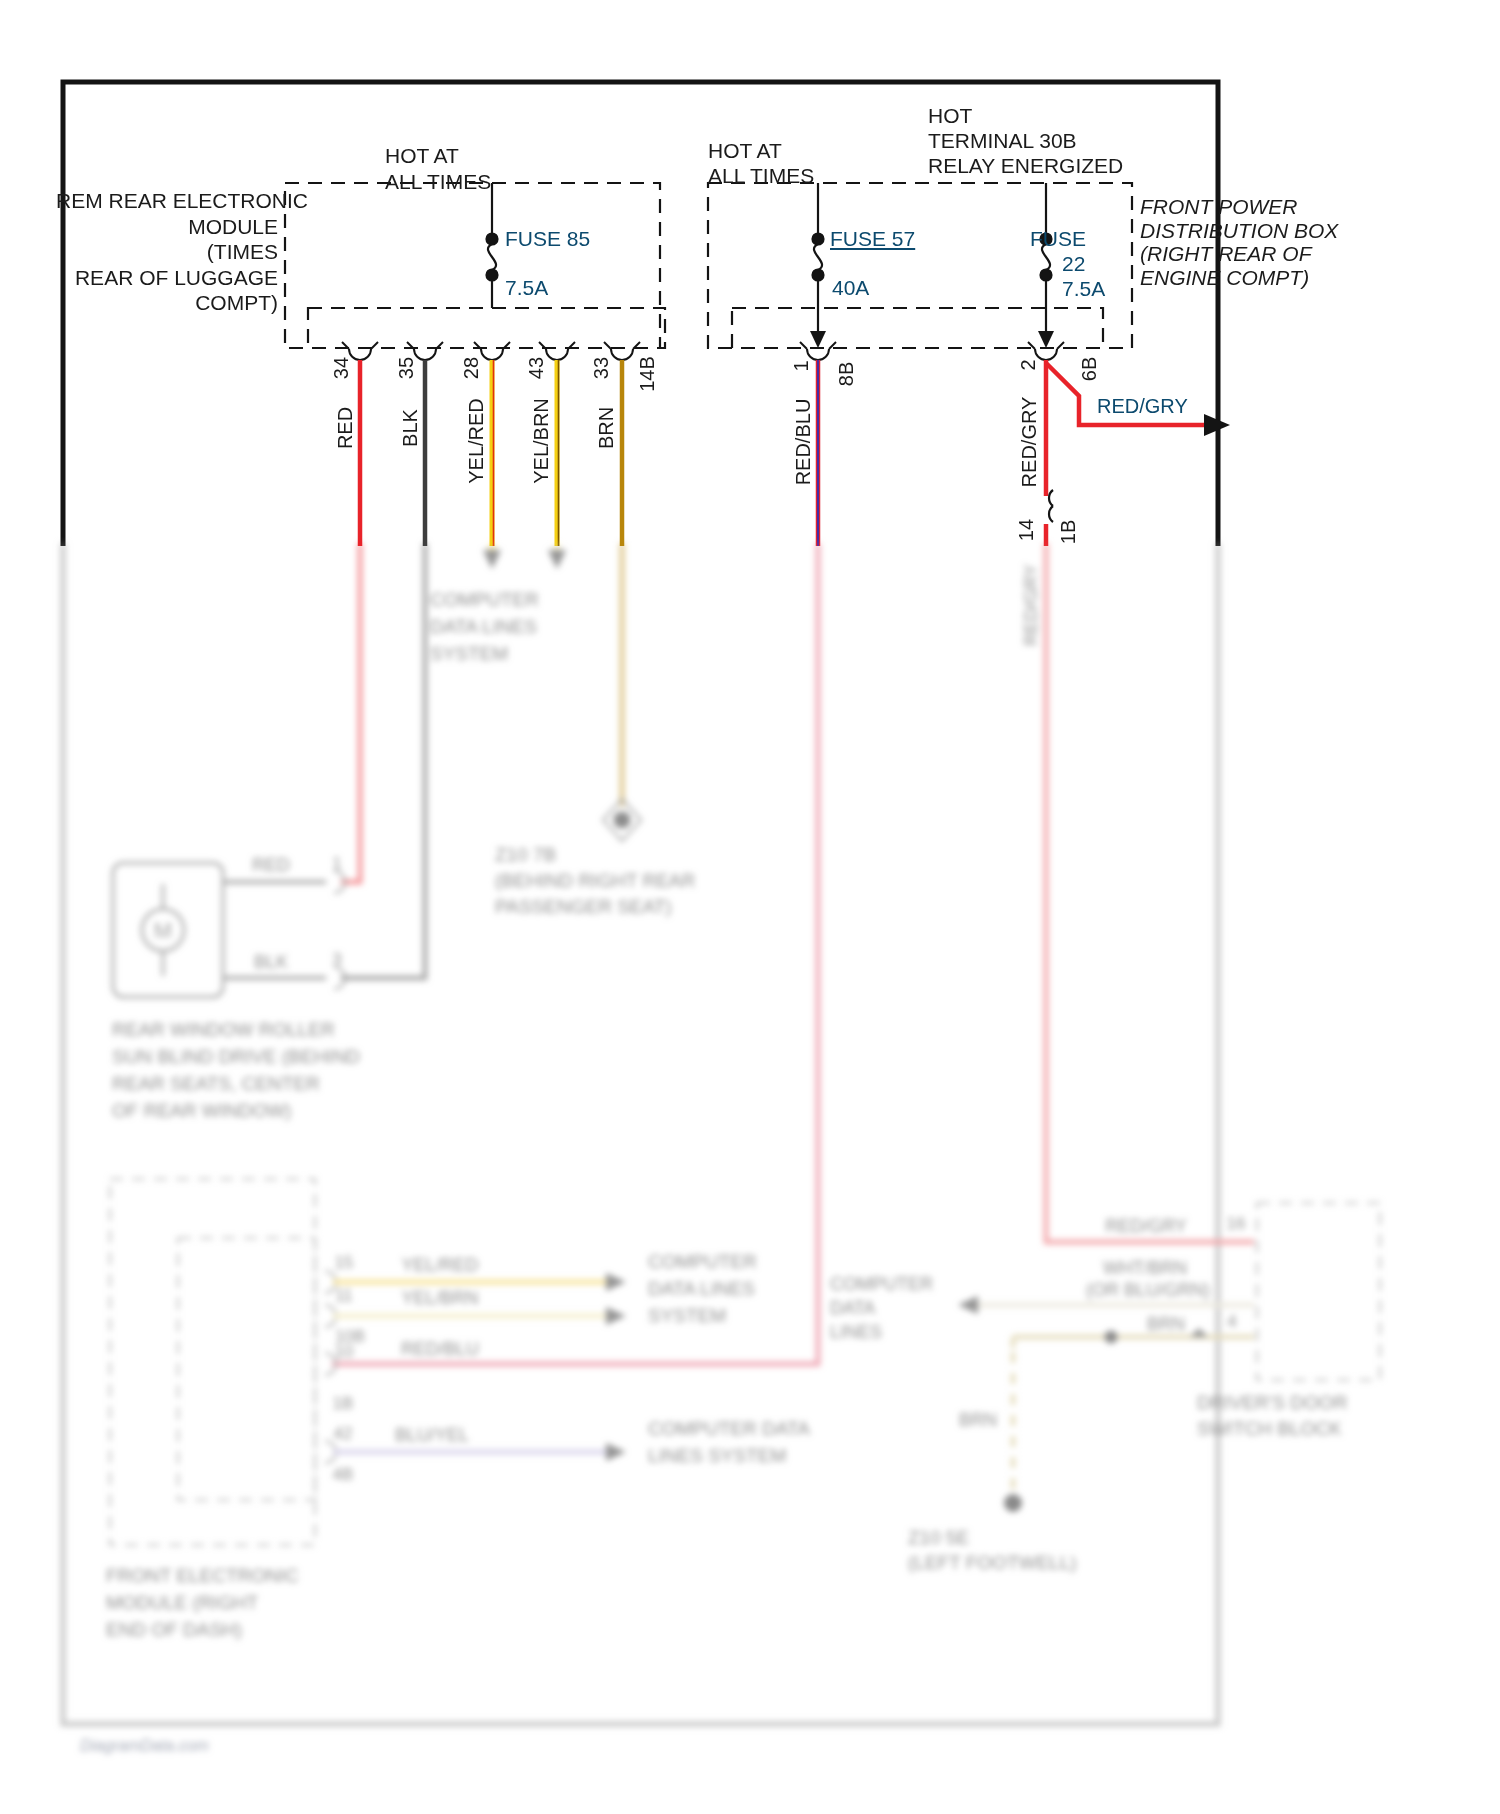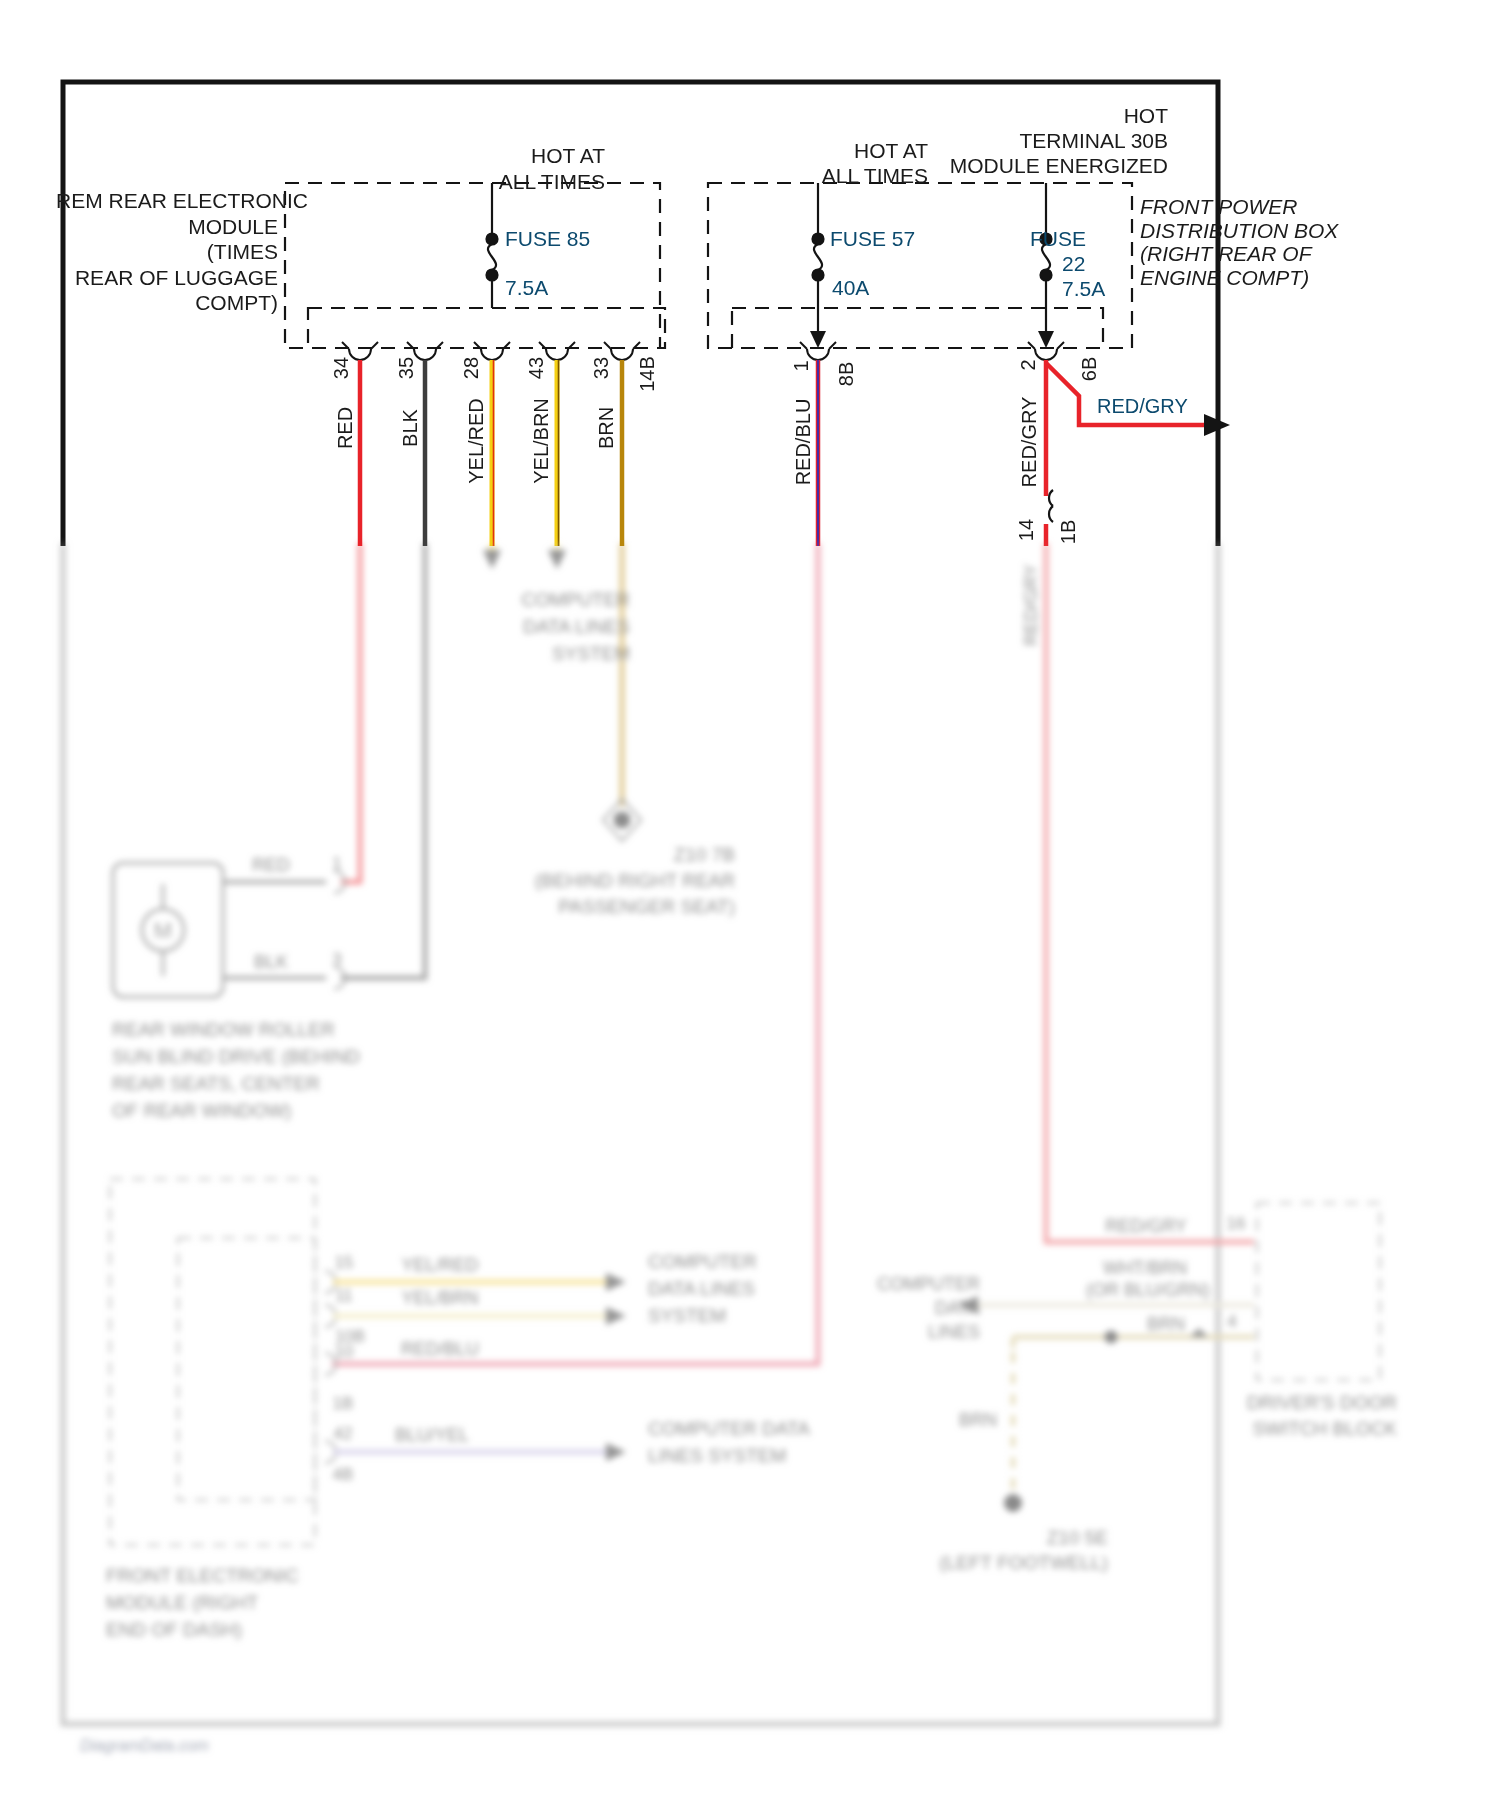--- a/index.html
+++ b/index.html
@@ -2,21 +2,21 @@
 <html><head>
 <meta charset="utf-8">
 <style>
   html,body{margin:0;padding:0;background:#fff;}
   .canvas{position:relative;width:1500px;height:1814px;background:#fff;overflow:hidden;
           font-family:"Liberation Sans",sans-serif;color:#1b1b1b;}
   svg{position:absolute;left:0;top:0;}
   .t{position:absolute;font-size:21px;line-height:1;white-space:nowrap;color:#0c4a6e;}
   .blk{position:absolute;}
   .blk div{line-height:25px;font-size:21px;white-space:nowrap;}
-  .ctr{text-align:right;}
+  .ctr{text-align:left;}
   .rgt{text-align:right;}
   .v{position:absolute;transform:translate(-50%,-50%) rotate(-90deg);transform-origin:center;
      font-size:20px;white-space:nowrap;}
   .cc{position:absolute;transform:translate(-50%,-50%);white-space:nowrap;}
   .s17{font-size:17px;} .s18{font-size:18px;} .s20{font-size:20px;}
   .blur-region{position:absolute;left:0;top:0;width:1500px;height:1814px;
                filter:blur(3.1px) opacity(0.5);pointer-events:none;}
   .wm{font-style:italic;color:#3f4a66;}
 </style>
 </head>
@@ -128,27 +128,27 @@
     <div style="line-height:26px">HOT AT</div>
     <div style="line-height:26px">ALL TIMES</div>
   </div>
   <div class="t" style="left:505px;top:228px;">FUSE 85</div>
   <div class="t" style="left:505px;top:277px;">7.5A</div>
 
   <div class="blk ctr" style="left:708px;top:138px;width:220px;">
     <div style="line-height:25px">HOT AT</div>
     <div style="line-height:25px">ALL TIMES</div>
   </div>
-  <div class="t" style="left:830px;top:228px;">FUSE 57</div>
+  <div class="t" style="left:830px;top:228px;text-decoration:underline;">FUSE 57</div>
   <div class="t" style="left:832px;top:277px;">40A</div>
 
   <div class="blk ctr" style="left:928px;top:103px;width:240px;">
     <div style="line-height:25px">HOT</div>
     <div style="line-height:25px">TERMINAL 30B</div>
-    <div style="line-height:25px">MODULE ENERGIZED</div>
+    <div style="line-height:25px">RELAY ENERGIZED</div>
   </div>
   <div class="t" style="left:1030px;top:228px;">FUSE</div>
   <div class="t" style="left:1062px;top:253px;">22</div>
   <div class="t" style="left:1062px;top:278px;">7.5A</div>
 
   <div class="blk" style="left:1140px;top:195px;font-style:italic;">
     <div style="line-height:23.5px">FRONT POWER</div>
     <div style="line-height:23.5px">DISTRIBUTION BOX</div>
     <div style="line-height:23.5px">(RIGHT REAR OF</div>
     <div style="line-height:23.5px">ENGINE COMPT)</div>

